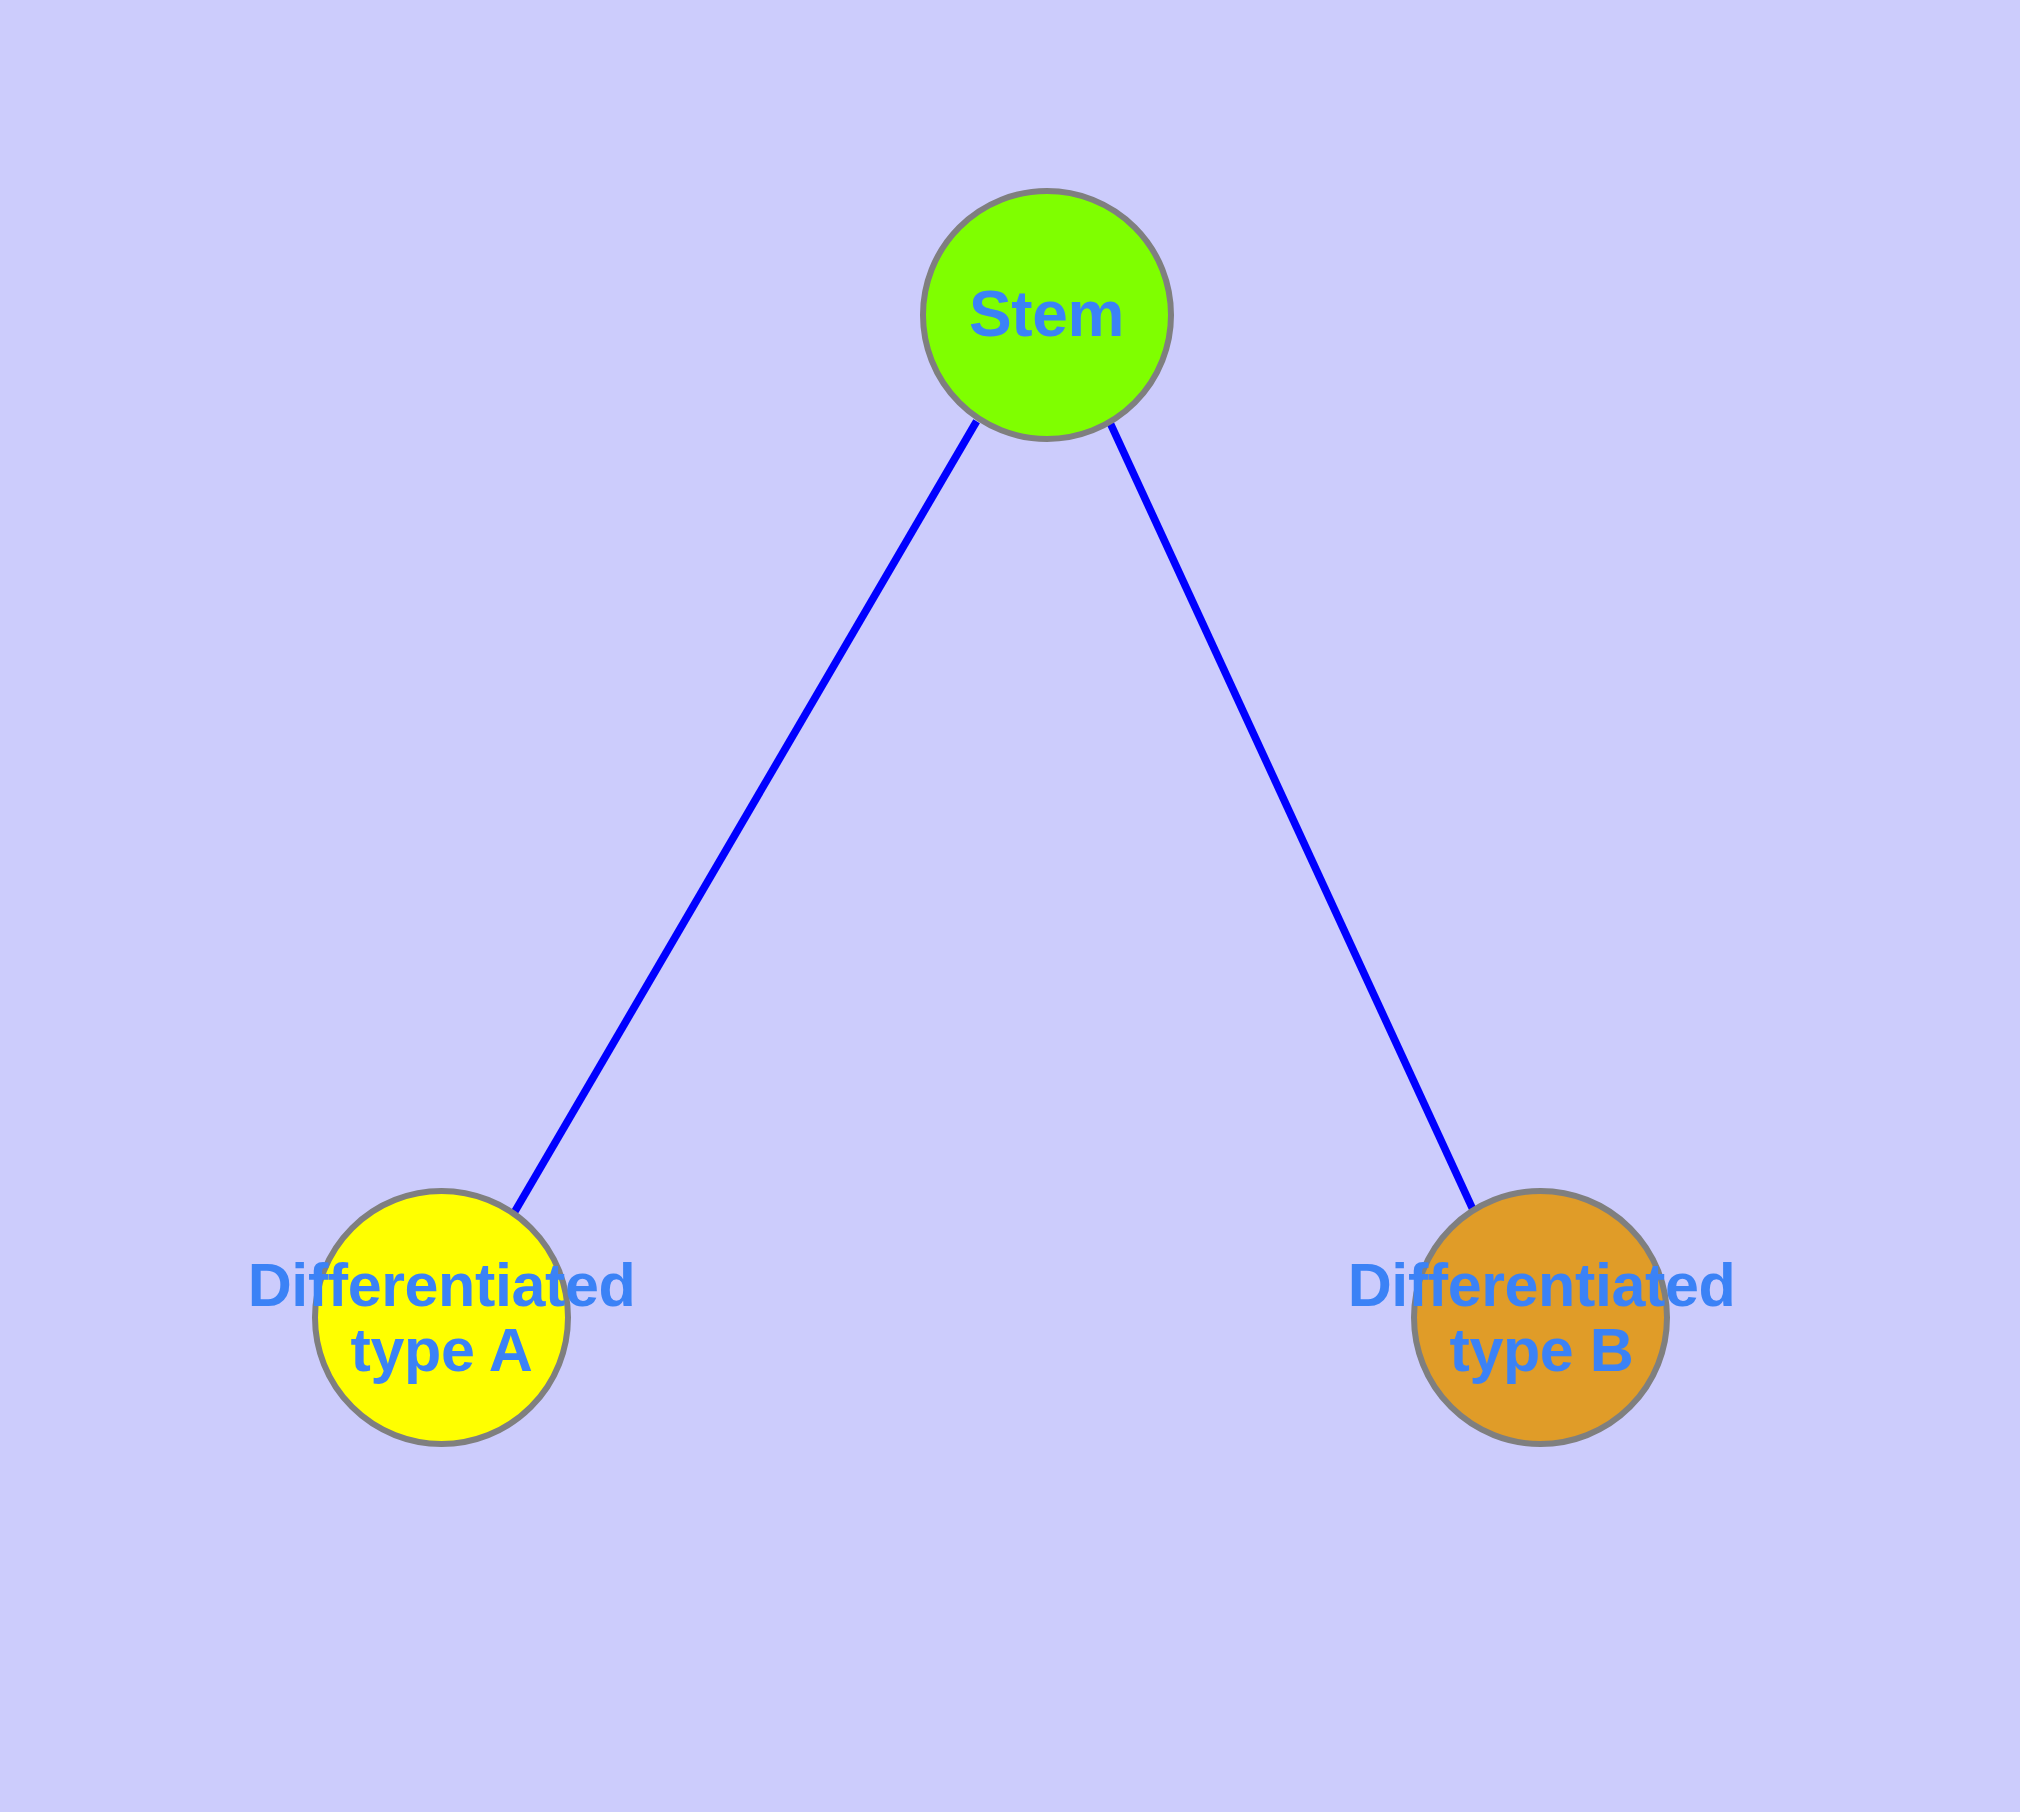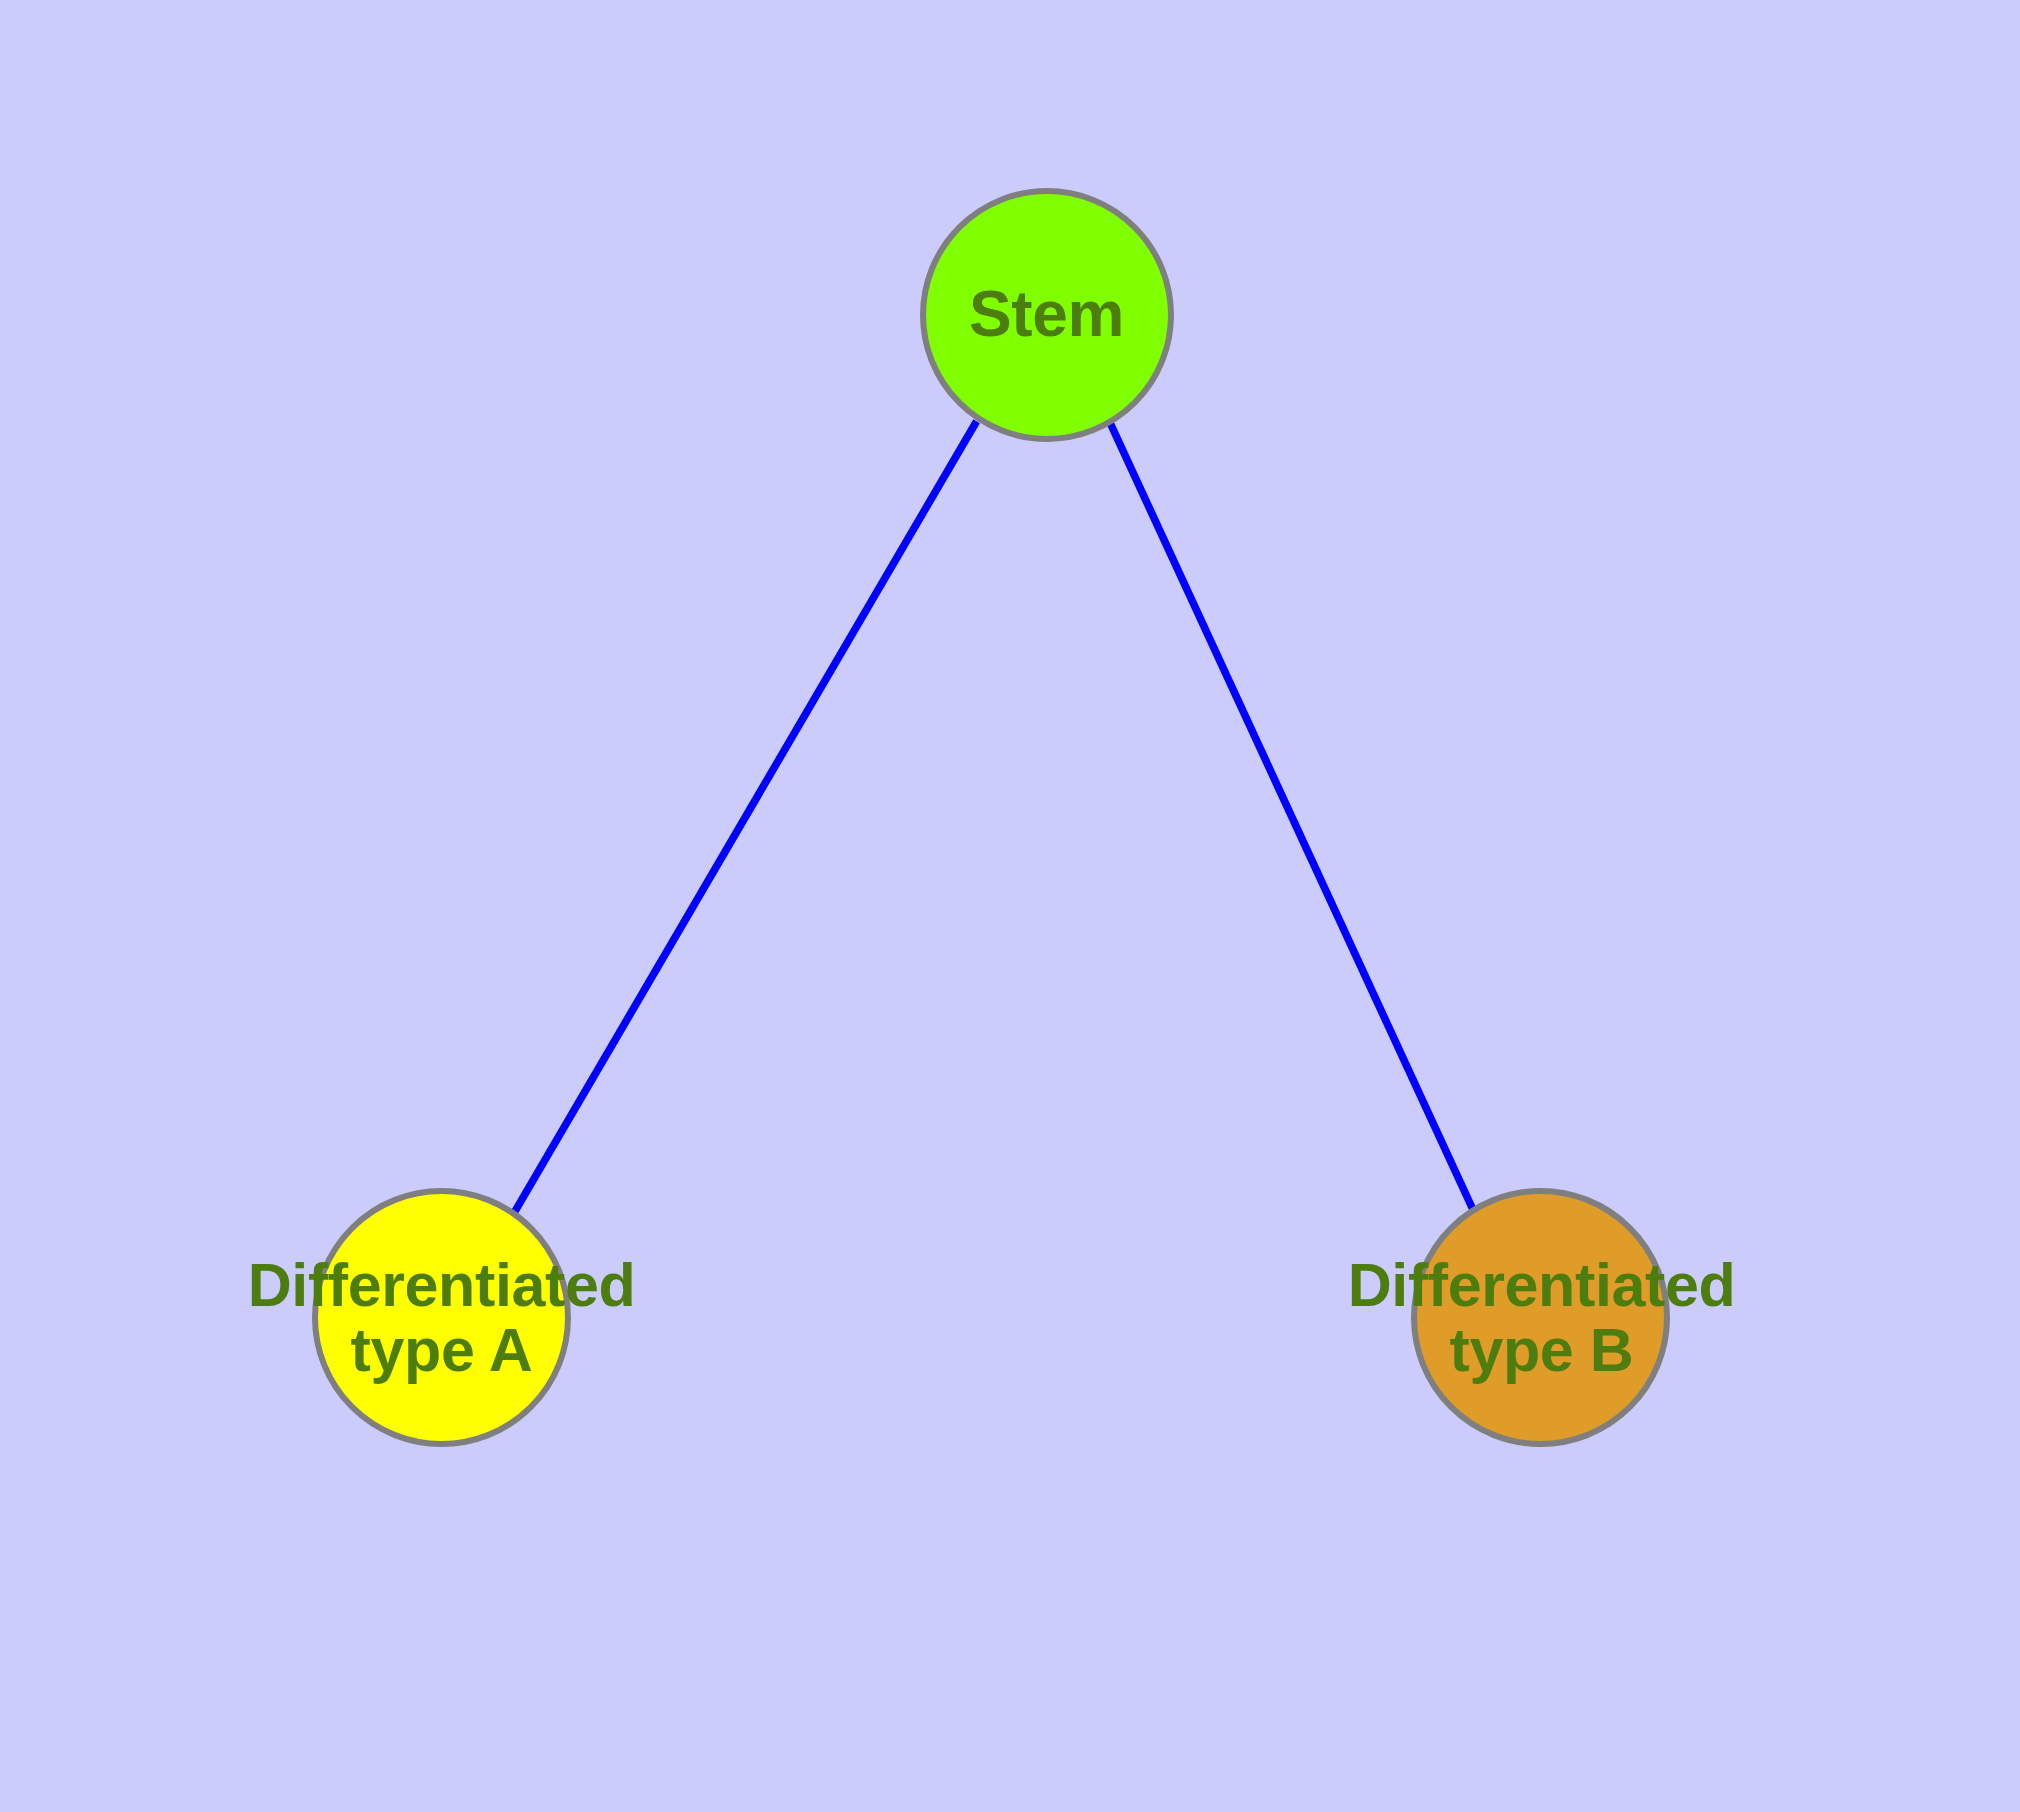--- a/index.html
+++ b/index.html
@@ -33,21 +33,21 @@
   .node {
     position: absolute;
     border-radius: 50%;
     box-sizing: border-box;
     border: 6px solid #7f7f7f;
   }
   .node-label {
     position: absolute;
     text-align: center;
     font-weight: bold;
-    color: #4d7c0f;
+    color: #3b82f6;
     white-space: pre;
     line-height: 1.06;
     letter-spacing: -0.4px;
     pointer-events: none;
   }
 </style>
 </head>
 <body>
 
 <div id="canvas" style="width: 2021px; height: 1812px;">

